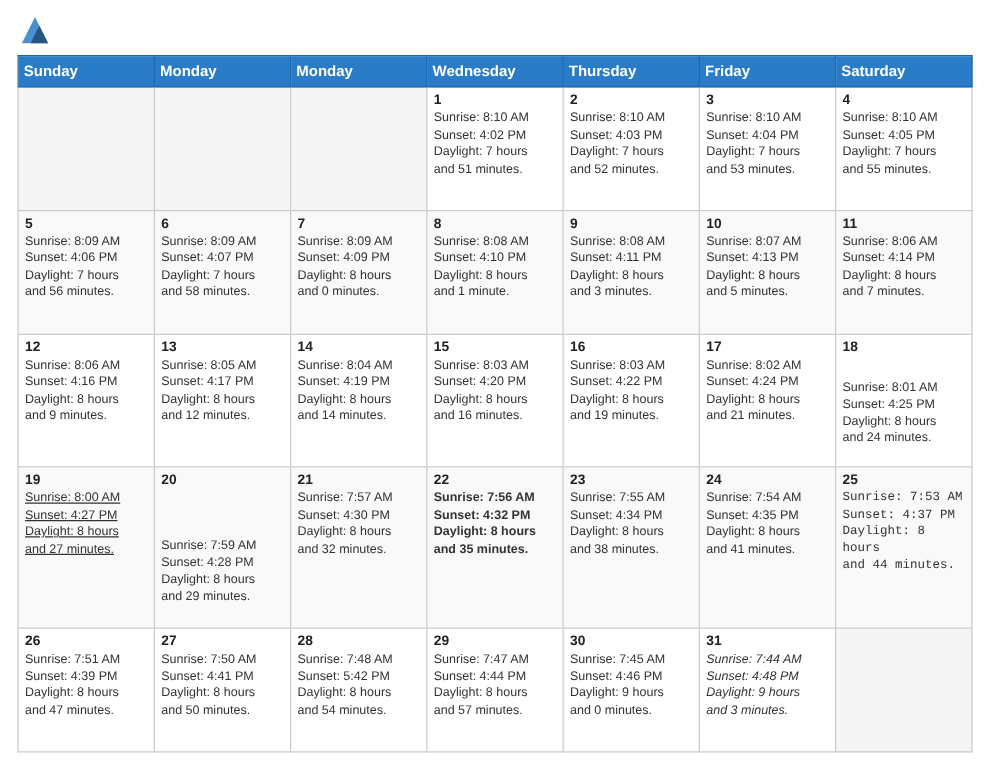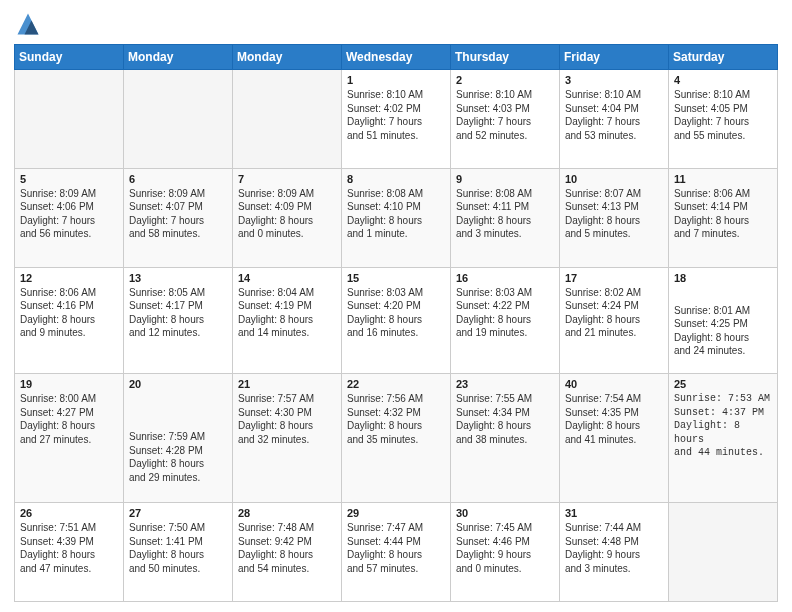--- a/index.html
+++ b/index.html
@@ -266,55 +266,55 @@
             <span class="day-num">18</span>
             <div class="day-info" style="white-space: pre-line; margin-top: 20px;">Sunrise: 8:01 AM
 Sunset: 4:25 PM
 Daylight: 8 hours
 and 24 minutes.</div>
           </td>
         </tr>
         <tr>
           <td>
             <span class="day-num">19</span>
-            <div class="day-info" style="white-space: pre-line;">Sunrise: 8:00 AM
+            <div class="day-info" style="white-space: pre-line; text-decoration: underline;">Sunrise: 8:00 AM
 Sunset: 4:27 PM
 Daylight: 8 hours
 and 27 minutes.</div>
           </td>
           <td>
             <span class="day-num">20</span>
             <div class="day-info" style="white-space: pre-line; margin-top: 40px;">Sunrise: 7:59 AM
 Sunset: 4:28 PM
 Daylight: 8 hours
 and 29 minutes.</div>
           </td>
           <td>
             <span class="day-num">21</span>
             <div class="day-info" style="white-space: pre-line;">Sunrise: 7:57 AM
 Sunset: 4:30 PM
 Daylight: 8 hours
 and 32 minutes.</div>
           </td>
           <td>
             <span class="day-num">22</span>
-            <div class="day-info" style="white-space: pre-line;">Sunrise: 7:56 AM
+            <div class="day-info" style="white-space: pre-line; font-weight: bold;">Sunrise: 7:56 AM
 Sunset: 4:32 PM
 Daylight: 8 hours
 and 35 minutes.</div>
           </td>
           <td>
             <span class="day-num">23</span>
             <div class="day-info" style="white-space: pre-line;">Sunrise: 7:55 AM
 Sunset: 4:34 PM
 Daylight: 8 hours
 and 38 minutes.</div>
           </td>
           <td>
-            <span class="day-num">40</span>
+            <span class="day-num">24</span>
             <div class="day-info" style="white-space: pre-line;">Sunrise: 7:54 AM
 Sunset: 4:35 PM
 Daylight: 8 hours
 and 41 minutes.</div>
           </td>
           <td>
             <span class="day-num">25</span>
             <div class="day-info" style="white-space: pre-line; font-family: Liberation Mono, monospace;">Sunrise: 7:53 AM
 Sunset: 4:37 PM
 Daylight: 8 hours
@@ -325,48 +325,48 @@
           <td>
             <span class="day-num">26</span>
             <div class="day-info" style="white-space: pre-line;">Sunrise: 7:51 AM
 Sunset: 4:39 PM
 Daylight: 8 hours
 and 47 minutes.</div>
           </td>
           <td>
             <span class="day-num">27</span>
             <div class="day-info" style="white-space: pre-line;">Sunrise: 7:50 AM
-Sunset: 1:41 PM
+Sunset: 4:41 PM
 Daylight: 8 hours
 and 50 minutes.</div>
           </td>
           <td>
             <span class="day-num">28</span>
             <div class="day-info" style="white-space: pre-line;">Sunrise: 7:48 AM
-Sunset: 9:42 PM
+Sunset: 5:42 PM
 Daylight: 8 hours
 and 54 minutes.</div>
           </td>
           <td>
             <span class="day-num">29</span>
             <div class="day-info" style="white-space: pre-line;">Sunrise: 7:47 AM
 Sunset: 4:44 PM
 Daylight: 8 hours
 and 57 minutes.</div>
           </td>
           <td>
             <span class="day-num">30</span>
             <div class="day-info" style="white-space: pre-line;">Sunrise: 7:45 AM
 Sunset: 4:46 PM
 Daylight: 9 hours
 and 0 minutes.</div>
           </td>
           <td>
             <span class="day-num">31</span>
-            <div class="day-info" style="white-space: pre-line;">Sunrise: 7:44 AM
+            <div class="day-info" style="white-space: pre-line; font-style: italic;">Sunrise: 7:44 AM
 Sunset: 4:48 PM
 Daylight: 9 hours
 and 3 minutes.</div>
           </td>
           <td class="empty"></td>
         </tr>
       </tbody>
   </table>
 </div>
 

